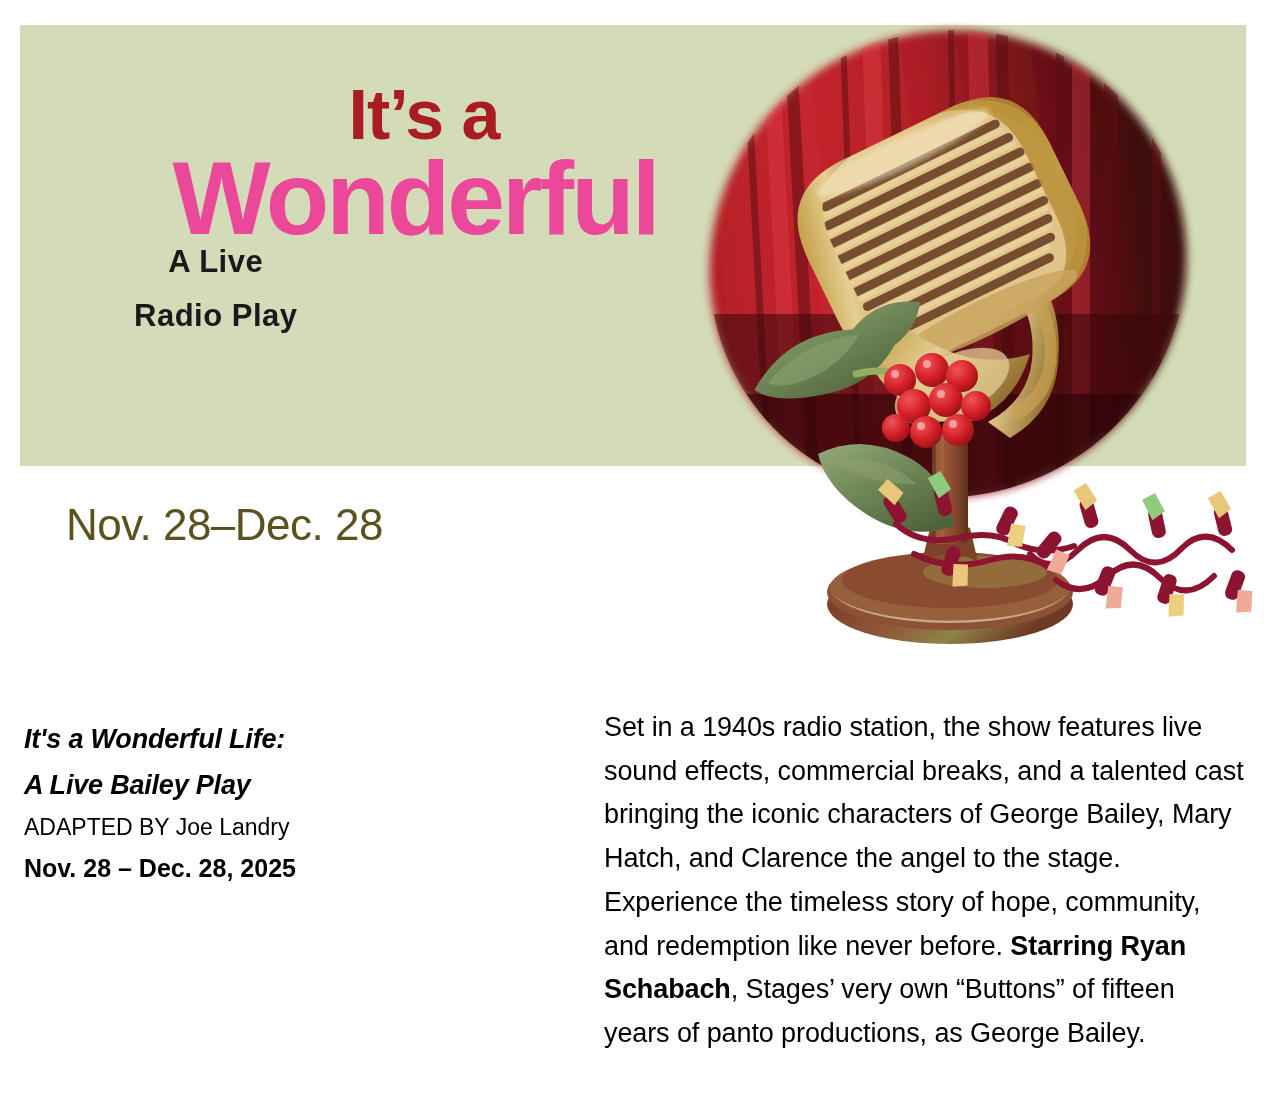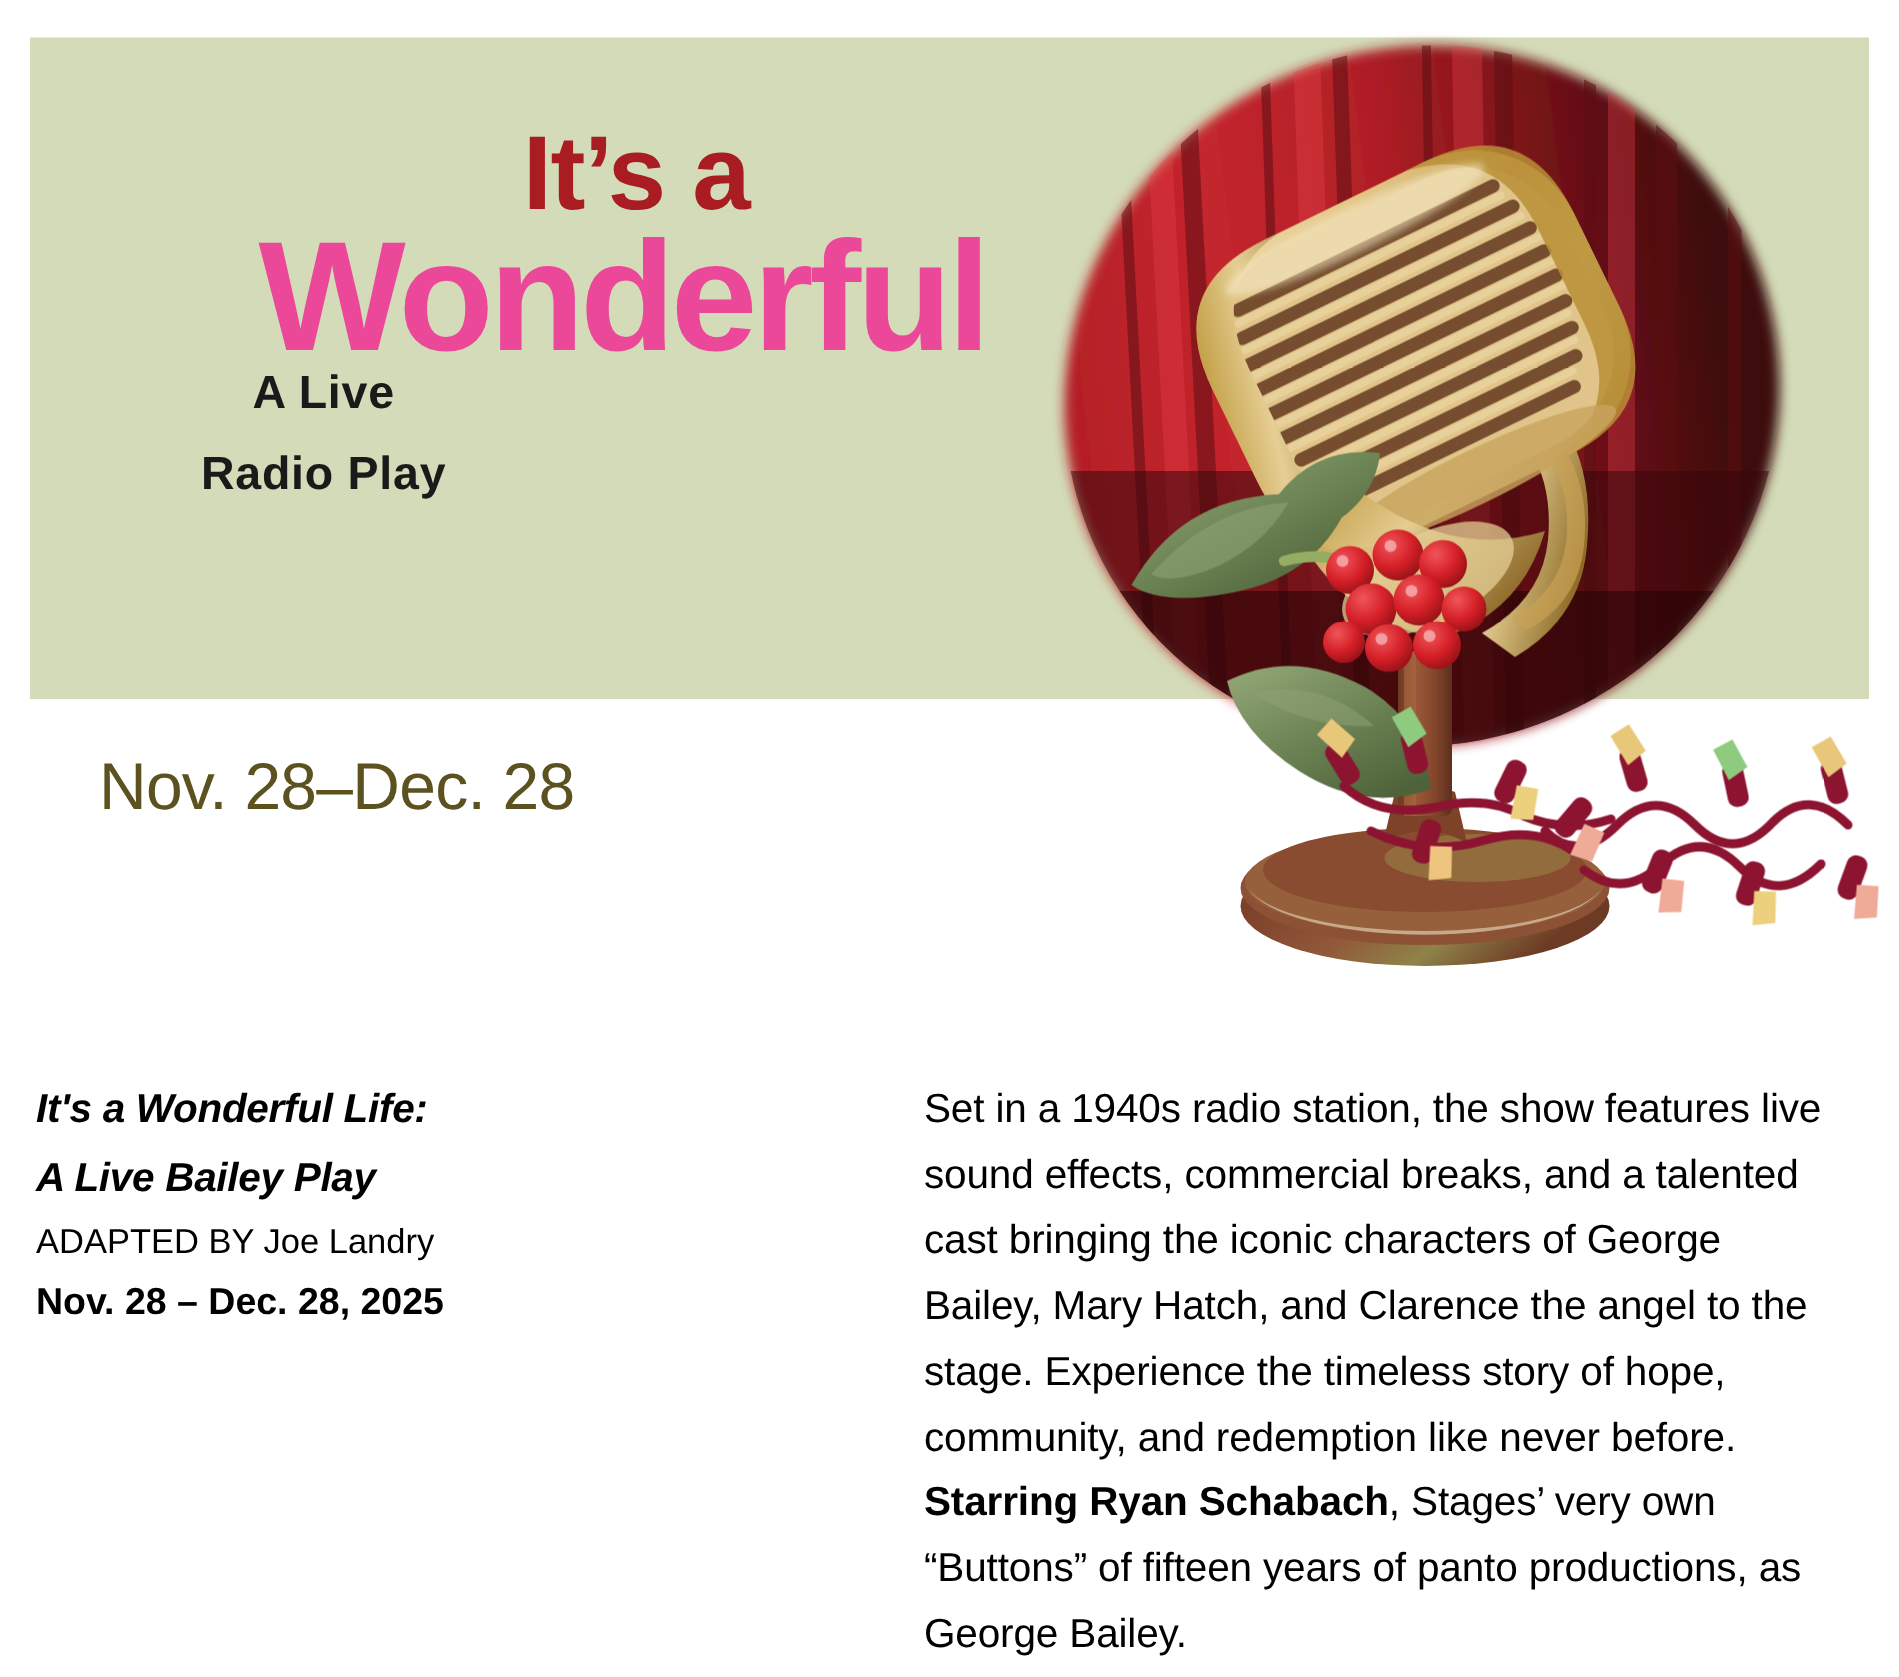--- a/index.html
+++ b/index.html
@@ -141,21 +141,21 @@
 
   #right-col {
     position: absolute;
     left: 604px;
     top: 26px;
     width: 640px;
   }
   .body-copy {
     font-size: 27px;
     line-height: 1.62;
-    margin: 12px;
+    margin: 0;
     letter-spacing: -0.1px;
   }
   .body-copy b { font-weight: bold; }
 </style>
 </head>
 <body>
 
 <div id="poster">
 
   <div id="green-panel"></div>

